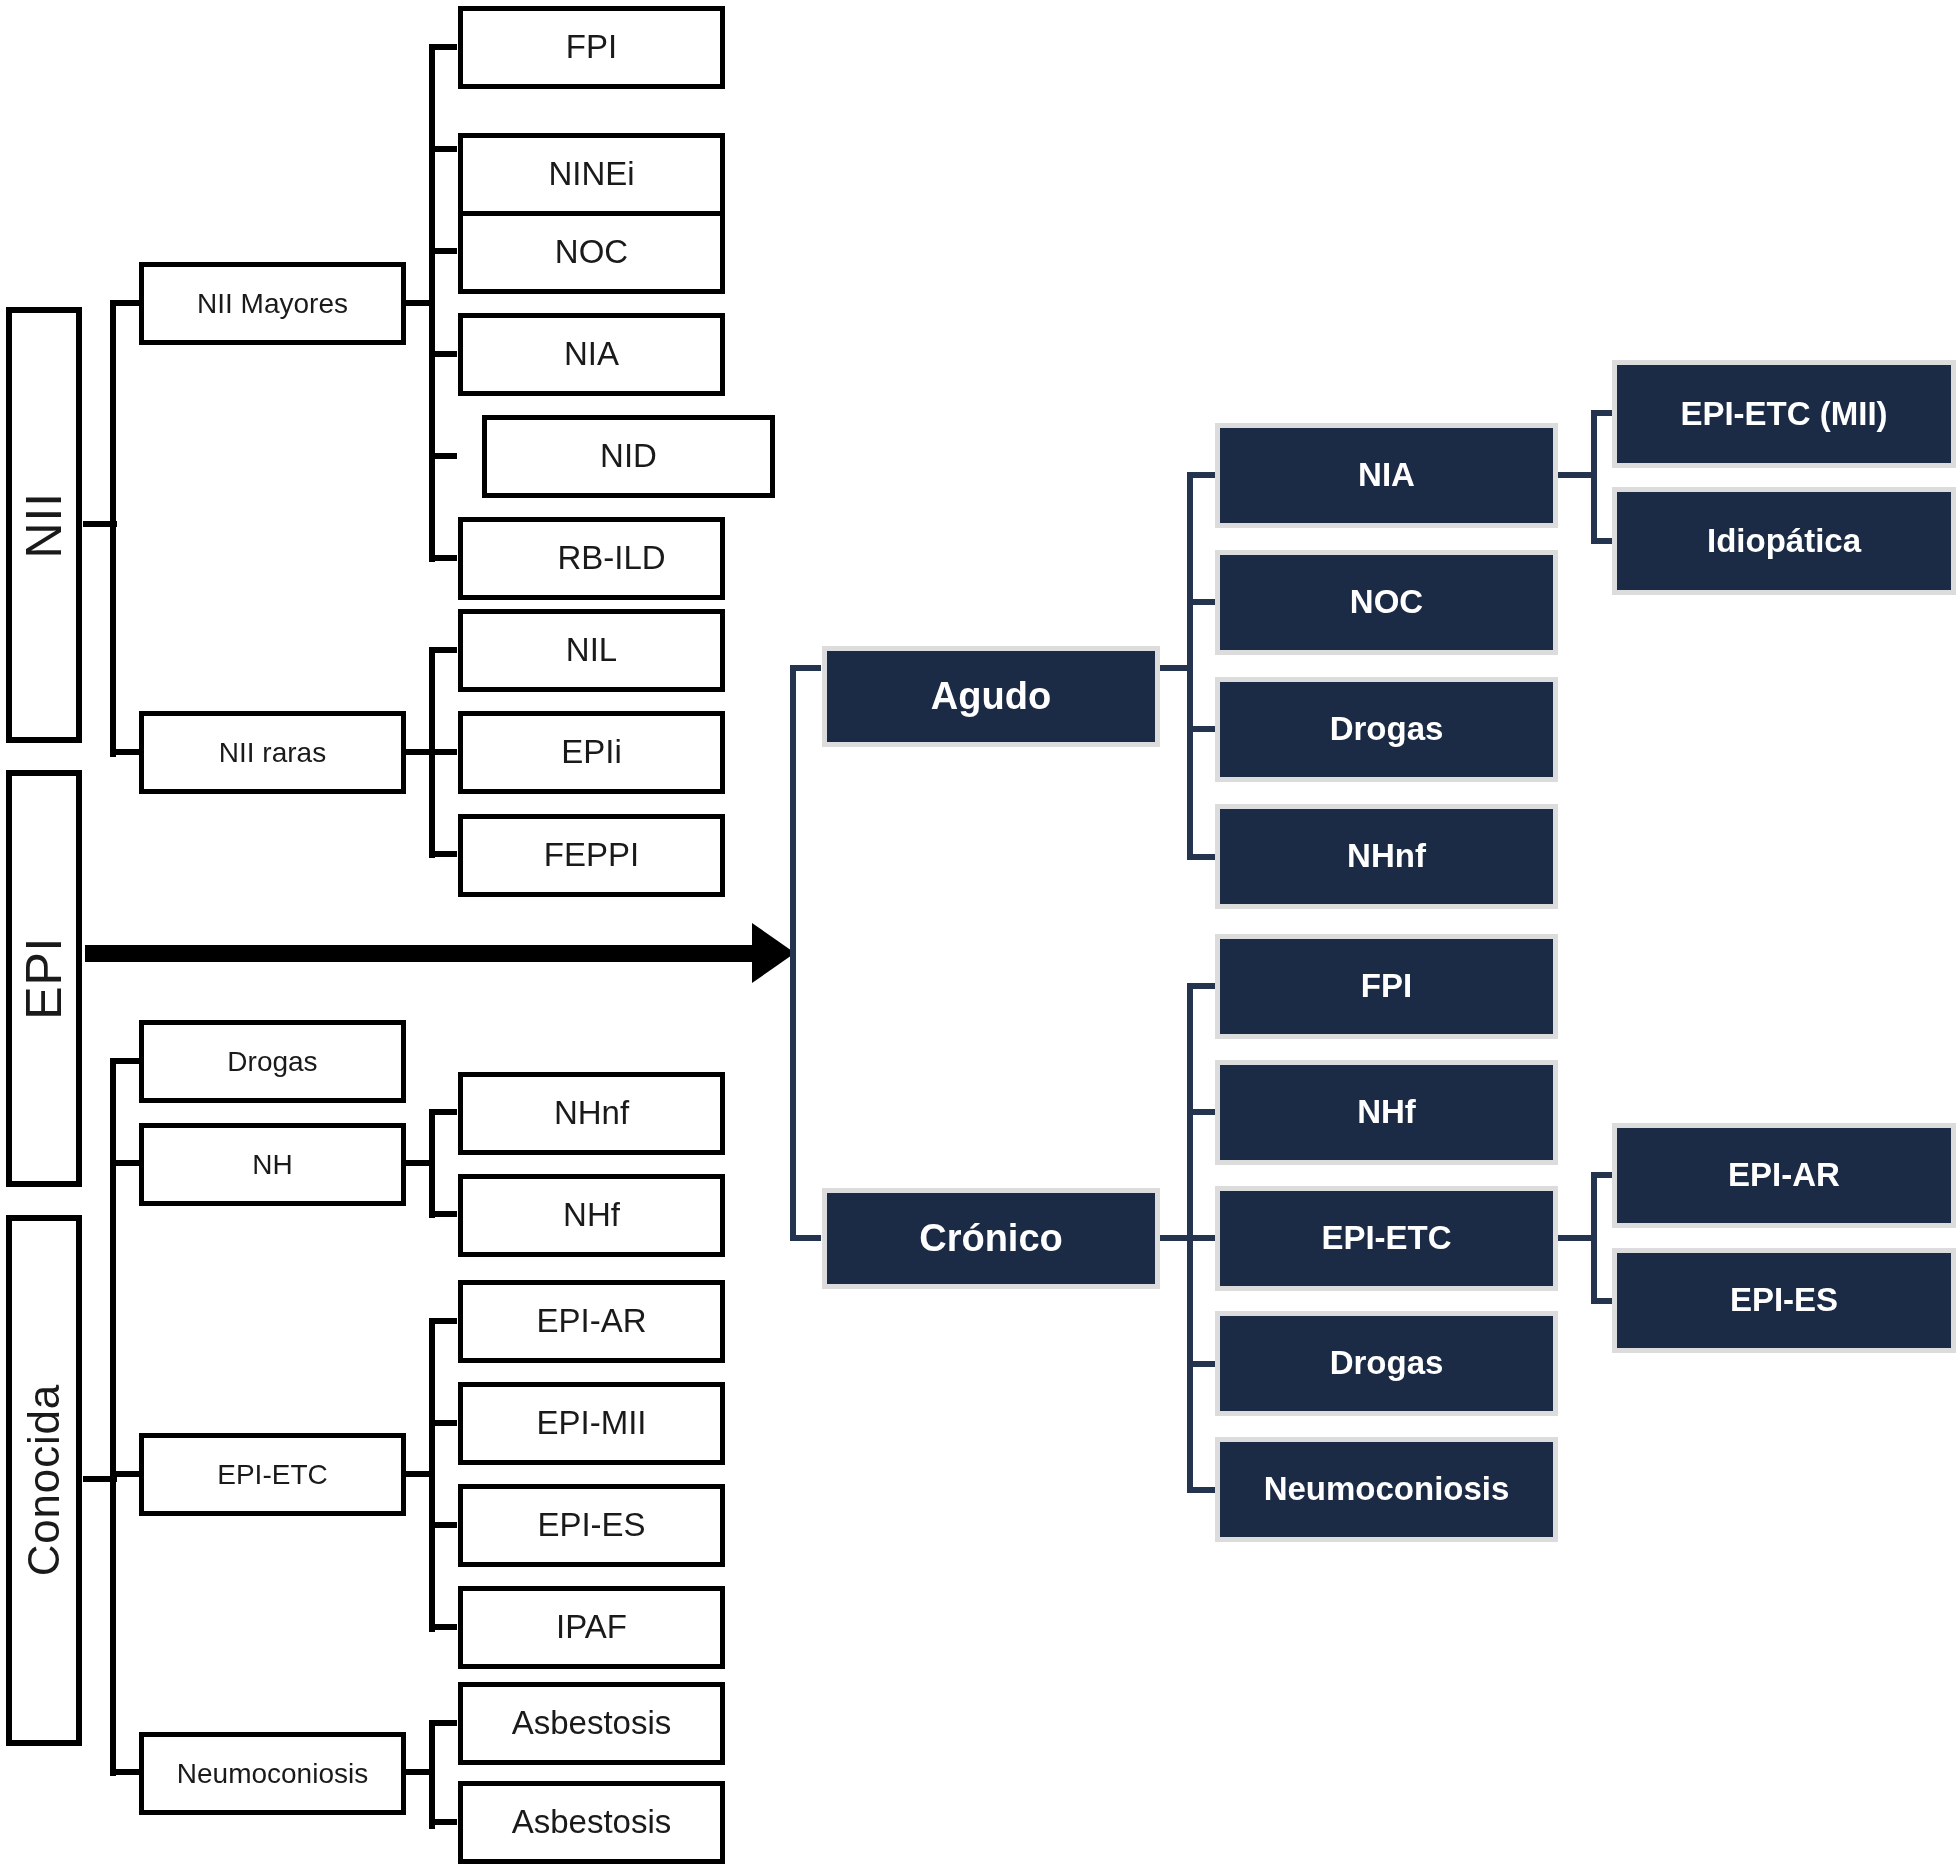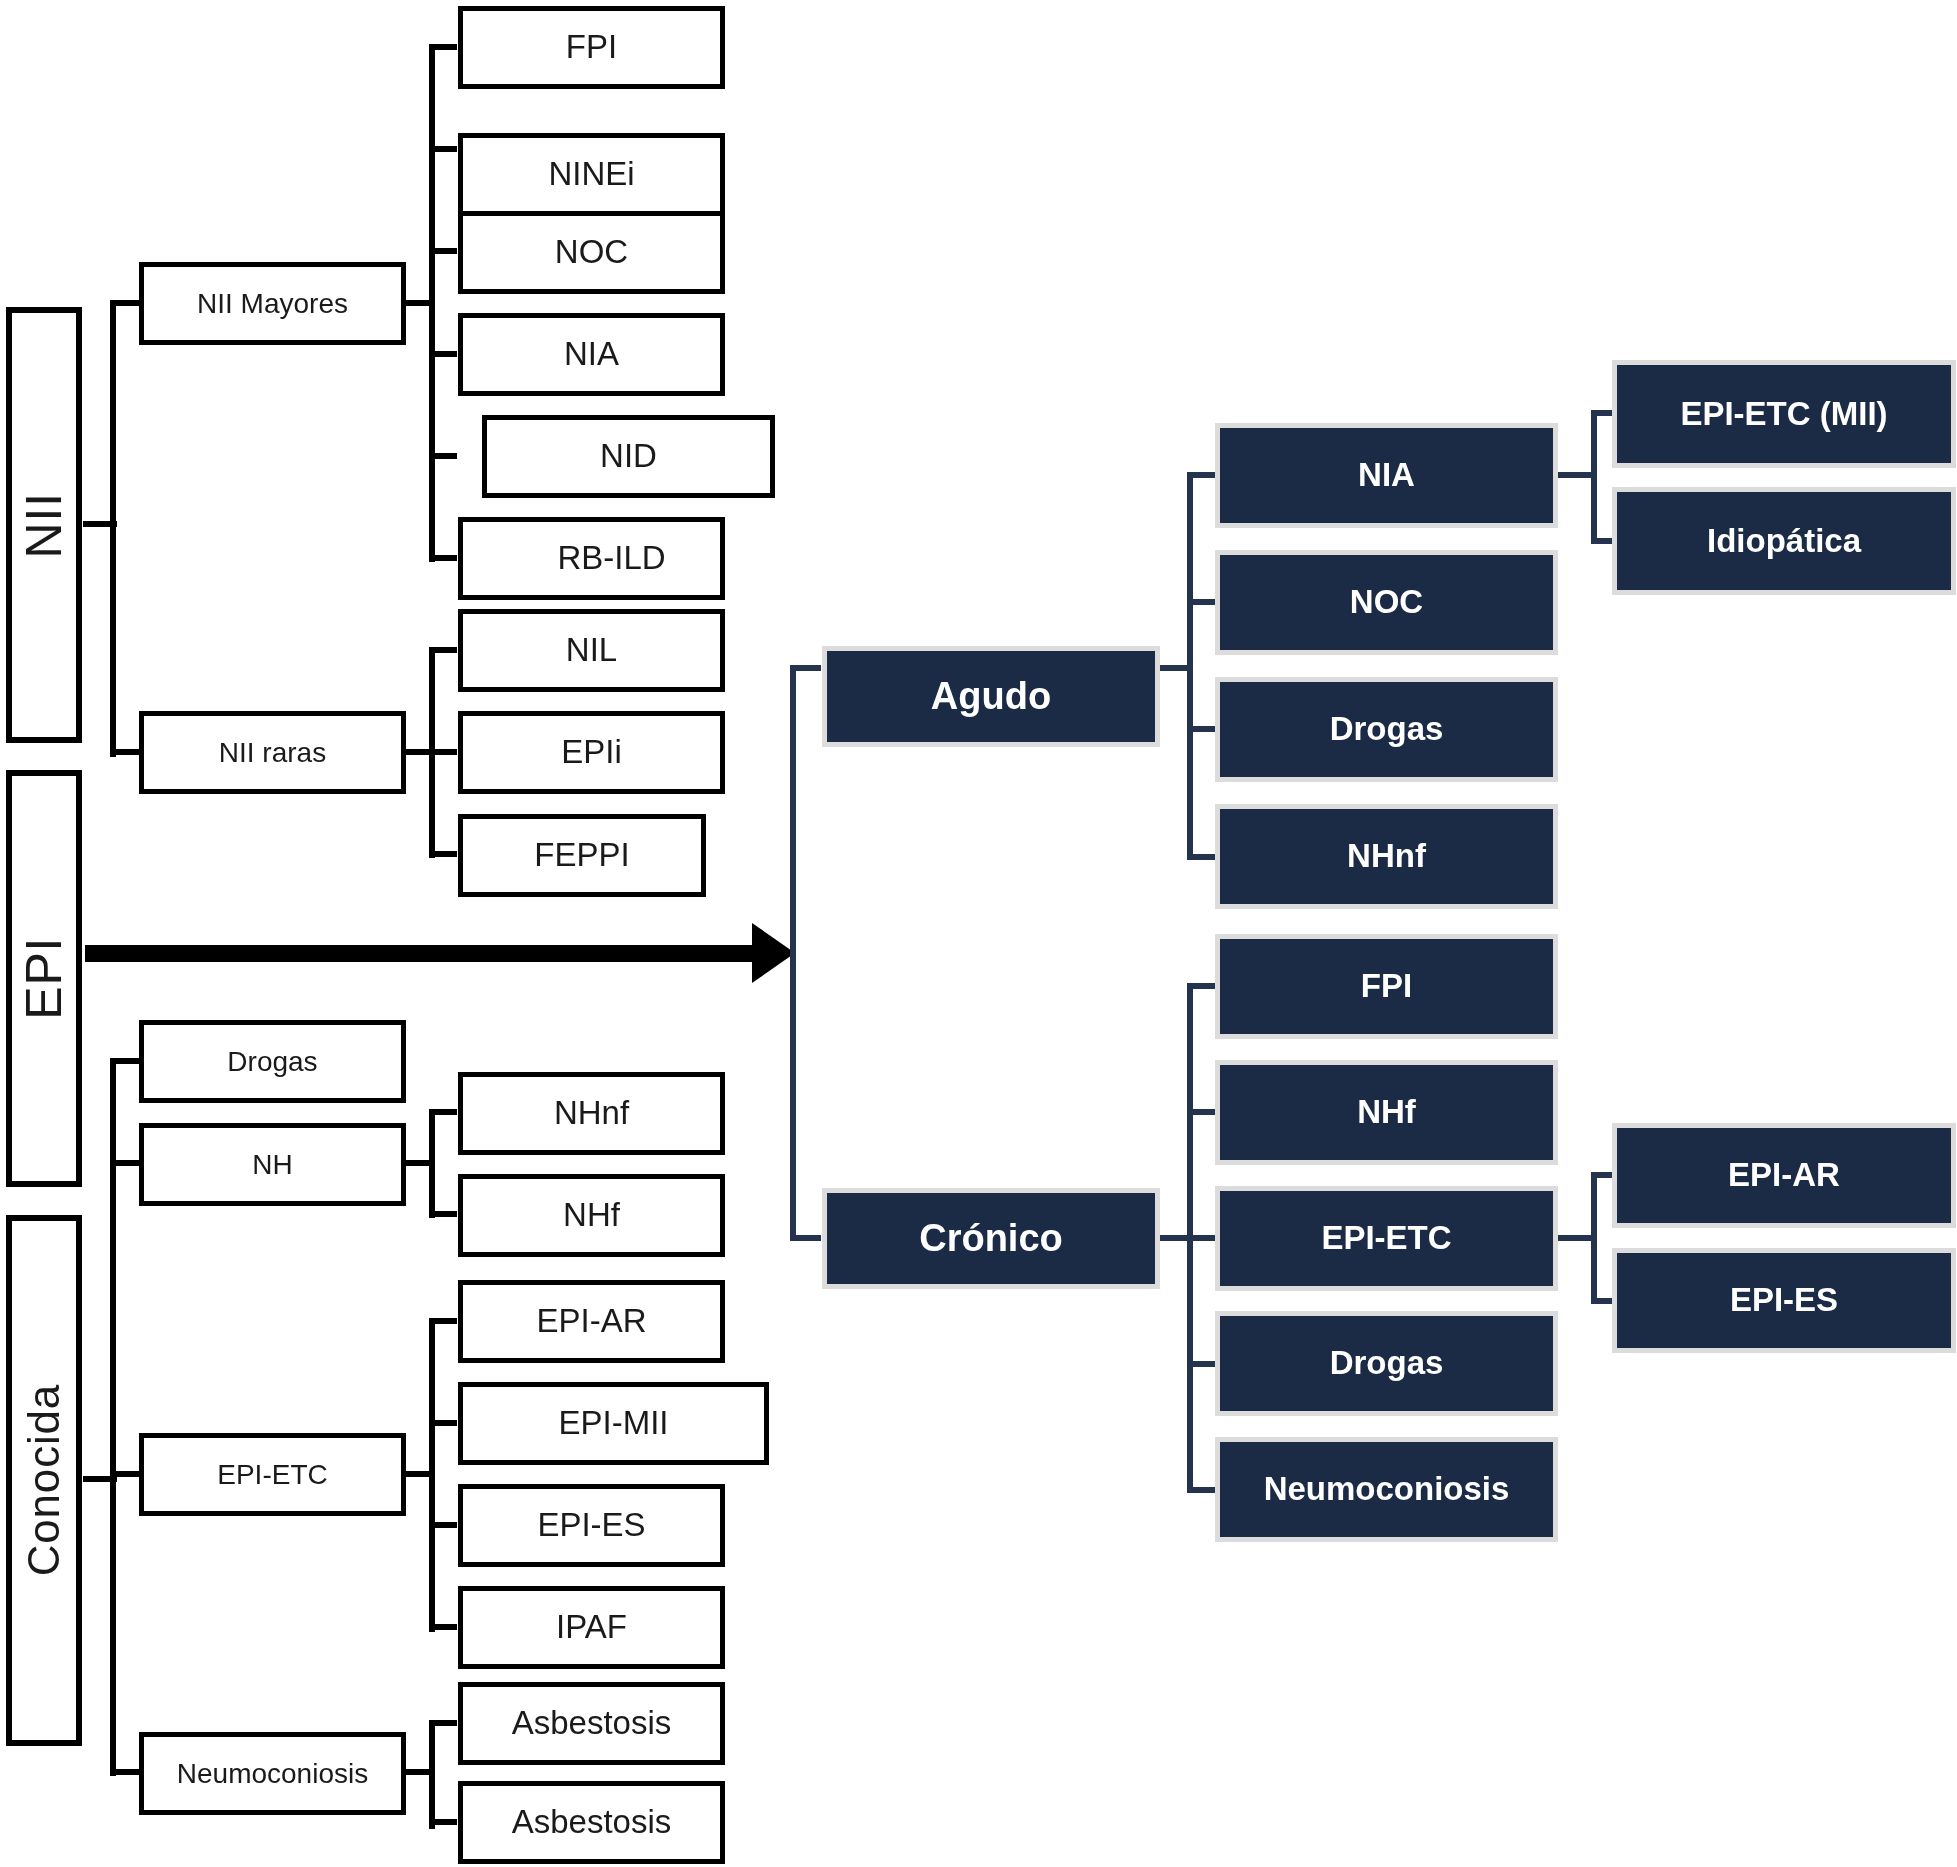--- a/index.html
+++ b/index.html
@@ -96,33 +96,33 @@
     </div>
   <div class="box wbox" style="left:458px;top:517px;width:267px;height:83px;padding-left:40px;">
       <span>RB-ILD</span>
     </div>
   <div class="box wbox" style="left:458px;top:609px;width:267px;height:83px;">
       <span>NIL</span>
     </div>
   <div class="box wbox" style="left:458px;top:711px;width:267px;height:83px;">
       <span>EPIi</span>
     </div>
-  <div class="box wbox" style="left:458px;top:814px;width:248px;height:83px;">
+  <div class="box wbox" style="left:458px;top:814px;width:267px;height:83px;">
       <span>FEPPI</span>
     </div>
   <div class="box wbox" style="left:458px;top:1072px;width:267px;height:83px;">
       <span>NHnf</span>
     </div>
   <div class="box wbox" style="left:458px;top:1174px;width:267px;height:83px;">
       <span>NHf</span>
     </div>
   <div class="box wbox" style="left:458px;top:1280px;width:267px;height:83px;">
       <span>EPI-AR</span>
     </div>
-  <div class="box wbox" style="left:458px;top:1382px;width:311px;height:83px;">
+  <div class="box wbox" style="left:458px;top:1382px;width:267px;height:83px;">
       <span>EPI-MII</span>
     </div>
   <div class="box wbox" style="left:458px;top:1484px;width:267px;height:83px;">
       <span>EPI-ES</span>
     </div>
   <div class="box wbox" style="left:458px;top:1586px;width:267px;height:83px;">
       <span>IPAF</span>
     </div>
   <div class="box wbox" style="left:458px;top:1682px;width:267px;height:83px;">
       <span>Asbestosis</span>

